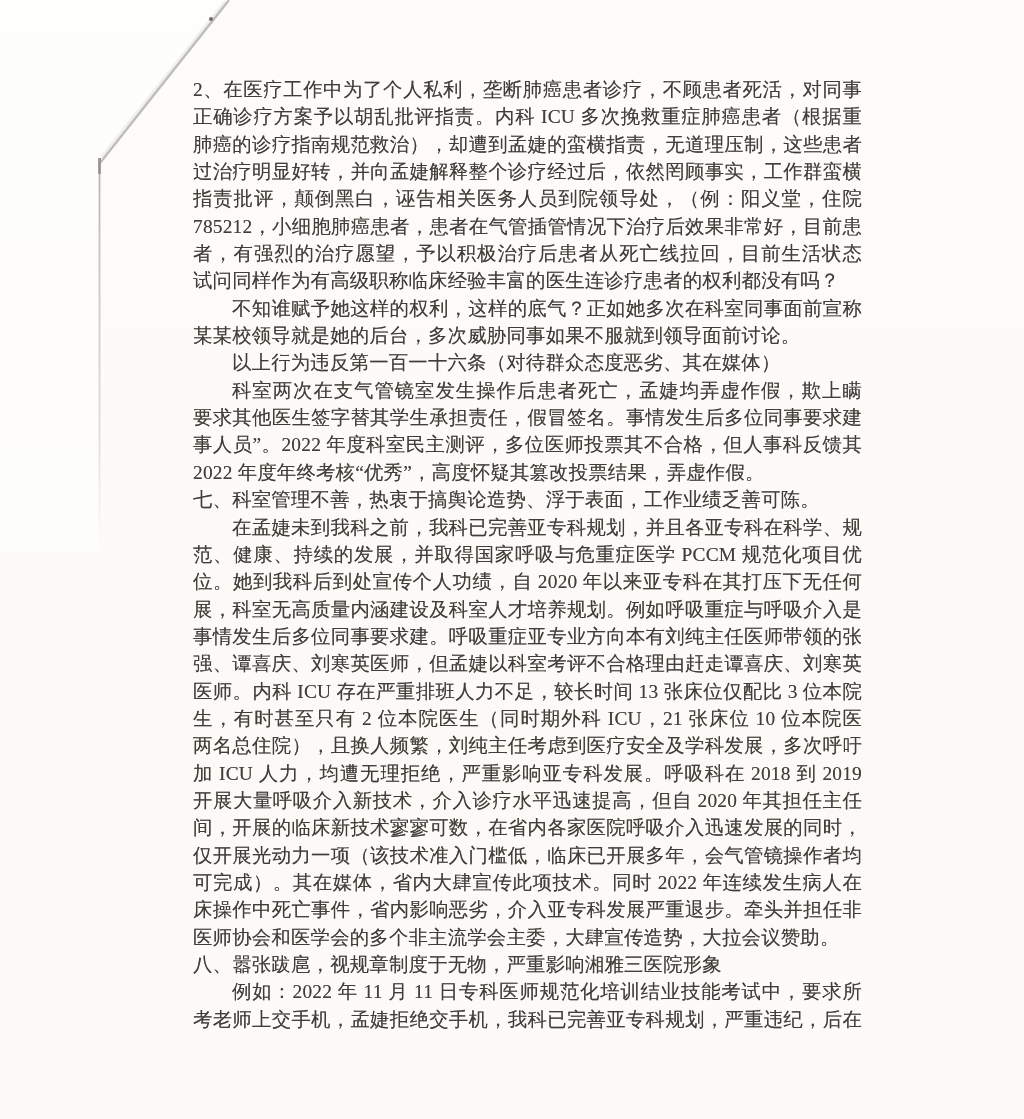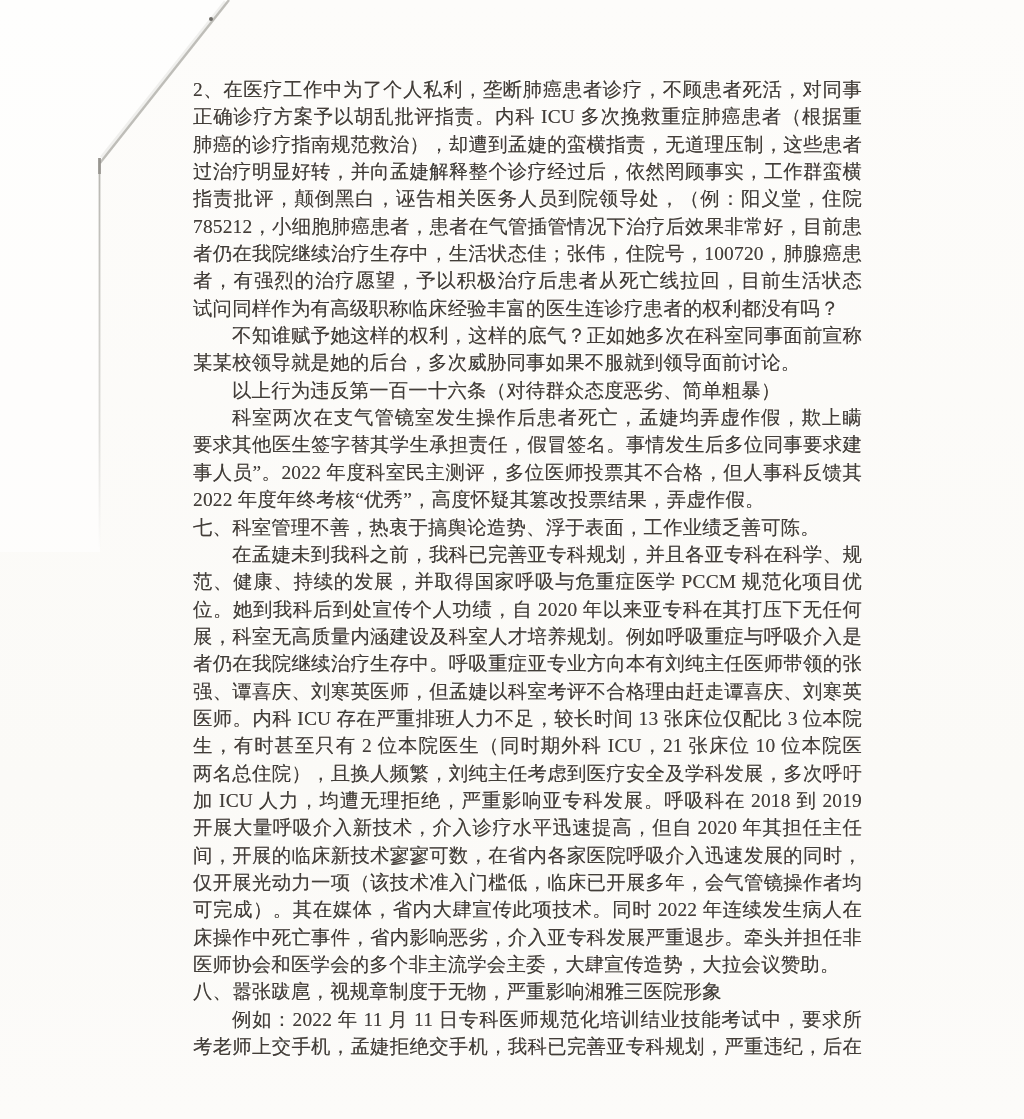--- a/index.html
+++ b/index.html
@@ -76,36 +76,35 @@
     <circle class="speck" cx="211" cy="19" r="2"></circle>
   </svg>
 
   <div class="doc-text">
       <div class="line fill">2、在医疗工作中为了个人私利，垄断肺癌患者诊疗，不顾患者死活，对同事的</div>
       <div class="line fill">正确诊疗方案予以胡乱批评指责。内科 ICU 多次挽救重症肺癌患者（根据重症</div>
       <div class="line fill">肺癌的诊疗指南规范救治），却遭到孟婕的蛮横指责，无道理压制，这些患者经</div>
       <div class="line fill">过治疗明显好转，并向孟婕解释整个诊疗经过后，依然罔顾事实，工作群蛮横</div>
       <div class="line fill">指责批评，颠倒黑白，诬告相关医务人员到院领导处，（例：阳义堂，住院号，</div>
       <div class="line fill">785212，小细胞肺癌患者，患者在气管插管情况下治疗后效果非常好，目前患</div>
-      <div class="line fill">者仍在我院继续治疗生存中，生活状态佳；张伟，住院号，100720，肺腺癌患</div>
       <div class="line fill">者，有强烈的治疗愿望，予以积极治疗后患者从死亡线拉回，目前生活状态好），</div>
       <div class="line">试问同样作为有高级职称临床经验丰富的医生连诊疗患者的权利都没有吗？</div>
       <div class="line indent fill">不知谁赋予她这样的权利，这样的底气？正如她多次在科室同事面前宣称</div>
       <div class="line">某某校领导就是她的后台，多次威胁同事如果不服就到领导面前讨论。</div>
-      <div class="line indent">以上行为违反第一百一十六条（对待群众态度恶劣、简单粗暴）</div>
+      <div class="line indent">以上行为违反第一百一十六条（对待群众态度恶劣、其在媒体）</div>
       <div class="line indent fill">科室两次在支气管镜室发生操作后患者死亡，孟婕均弄虚作假，欺上瞒下，</div>
       <div class="line fill">要求其他医生签字替其学生承担责任，假冒签名。事情发生后多位同事要求建</div>
       <div class="line fill">事人员”。2022 年度科室民主测评，多位医师投票其不合格，但人事科反馈其</div>
       <div class="line">2022 年度年终考核“优秀”，高度怀疑其篡改投票结果，弄虚作假。</div>
       <div class="line">七、科室管理不善，热衷于搞舆论造势、浮于表面，工作业绩乏善可陈。</div>
       <div class="line indent fill">在孟婕未到我科之前，我科已完善亚专科规划，并且各亚专科在科学、规</div>
       <div class="line fill">范、健康、持续的发展，并取得国家呼吸与危重症医学 PCCM 规范化项目优秀单</div>
       <div class="line fill">位。她到我科后到处宣传个人功绩，自 2020 年以来亚专科在其打压下无任何进</div>
       <div class="line fill">展，科室无高质量内涵建设及科室人才培养规划。例如呼吸重症与呼吸介入是</div>
-      <div class="line fill">者仍在我院继续治疗生存中。呼吸重症亚专业方向本有刘纯主任医师带领的张</div>
+      <div class="line fill">事情发生后多位同事要求建。呼吸重症亚专业方向本有刘纯主任医师带领的张</div>
       <div class="line fill">强、谭喜庆、刘寒英医师，但孟婕以科室考评不合格理由赶走谭喜庆、刘寒英</div>
       <div class="line fill">医师。内科 ICU 存在严重排班人力不足，较长时间 13 张床位仅配比 3 位本院医</div>
       <div class="line fill">生，有时甚至只有 2 位本院医生（同时期外科 ICU，21 张床位 10 位本院医生，</div>
       <div class="line fill">两名总住院），且换人频繁，刘纯主任考虑到医疗安全及学科发展，多次呼吁增</div>
       <div class="line fill">加 ICU 人力，均遭无理拒绝，严重影响亚专科发展。呼吸科在 2018 到 2019 年</div>
       <div class="line fill">开展大量呼吸介入新技术，介入诊疗水平迅速提高，但自 2020 年其担任主任期</div>
       <div class="line fill">间，开展的临床新技术寥寥可数，在省内各家医院呼吸介入迅速发展的同时，</div>
       <div class="line fill">仅开展光动力一项（该技术准入门槛低，临床已开展多年，会气管镜操作者均</div>
       <div class="line fill">可完成）。其在媒体，省内大肆宣传此项技术。同时 2022 年连续发生病人在临</div>
       <div class="line fill">床操作中死亡事件，省内影响恶劣，介入亚专科发展严重退步。牵头并担任非</div>

